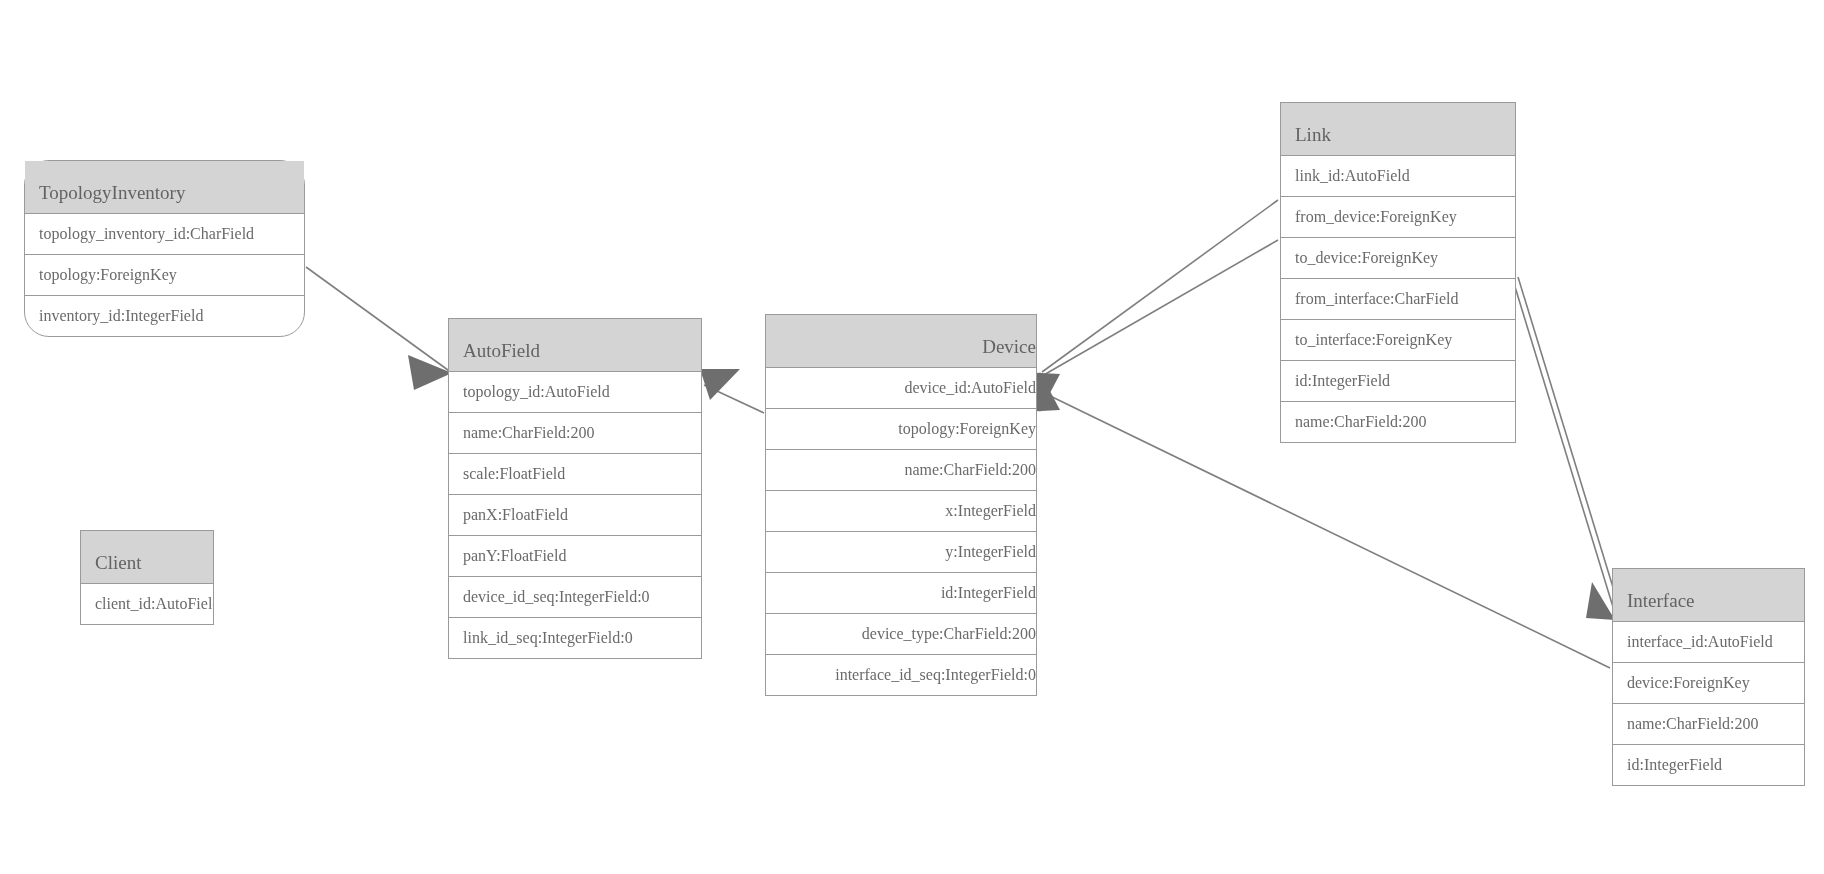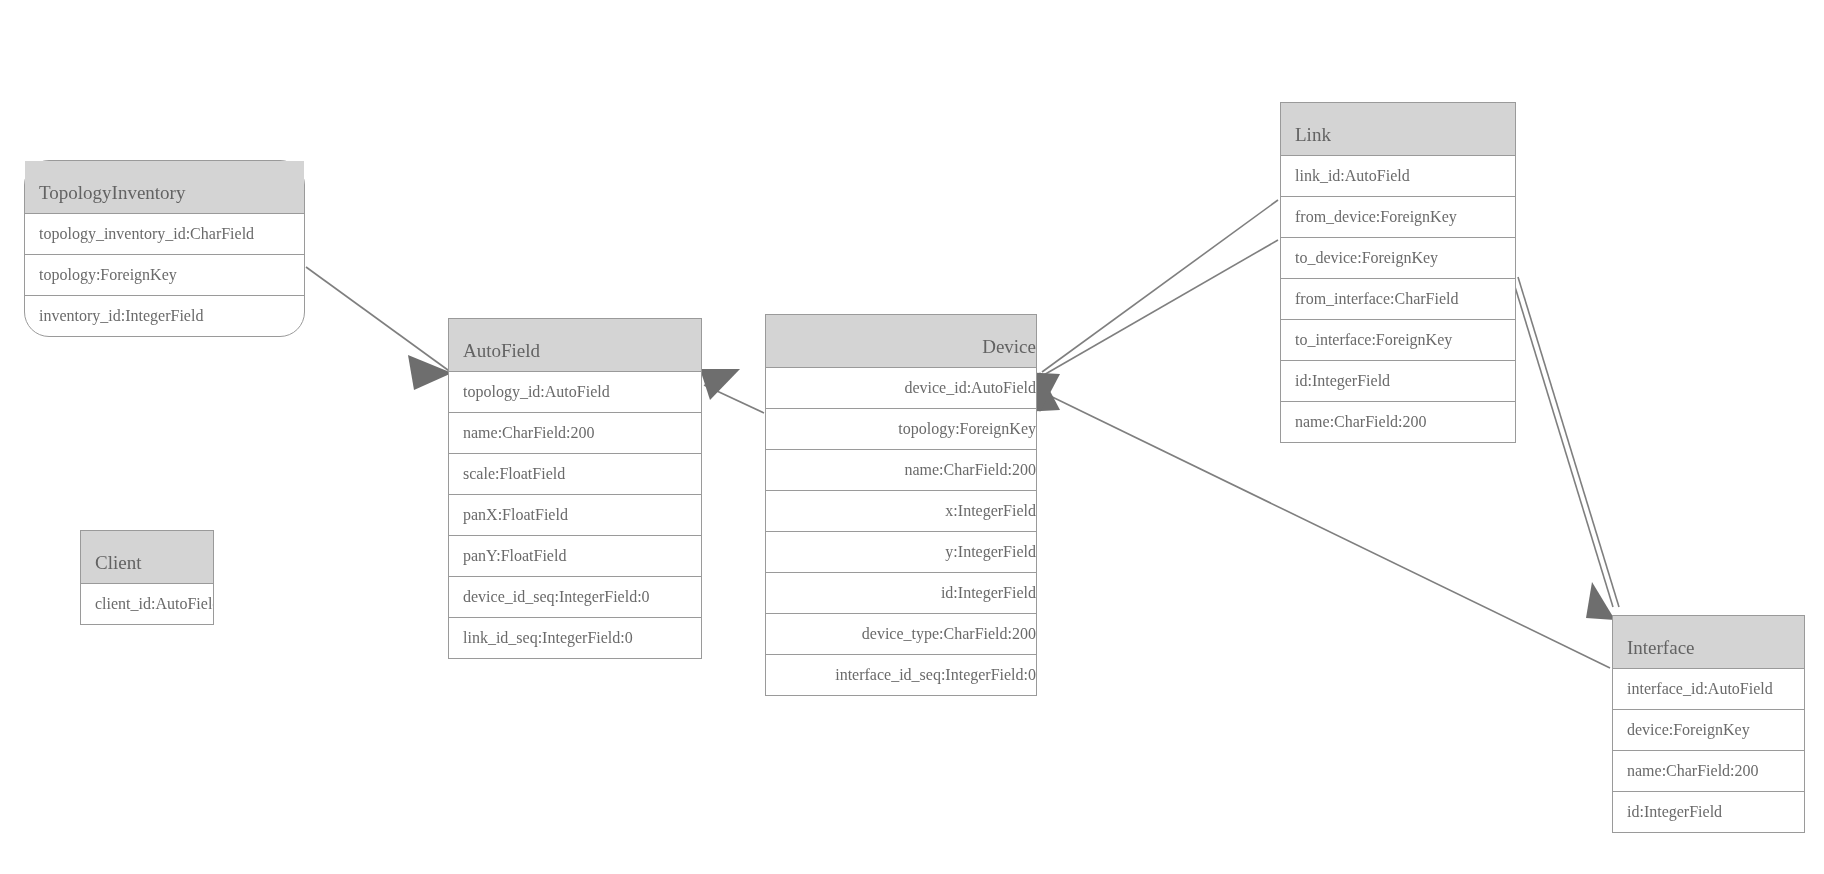--- a/index.html
+++ b/index.html
@@ -114,21 +114,21 @@
       <div class="entity" style="left: 1280px; top: 102px; width: 236px;">
         <div class="hdr">Link</div>
         <div class="fld">link_id:AutoField</div>
         <div class="fld">from_device:ForeignKey</div>
         <div class="fld">to_device:ForeignKey</div>
         <div class="fld">from_interface:CharField</div>
         <div class="fld">to_interface:ForeignKey</div>
         <div class="fld">id:IntegerField</div>
         <div class="fld">name:CharField:200</div>
       </div>
-      <div class="entity" style="left: 1612px; top: 568px; width: 193px; margin-top: 47px;">
+      <div class="entity" style="left: 1612px; top: 568px; width: 193px;">
         <div class="hdr">Interface</div>
         <div class="fld">interface_id:AutoField</div>
         <div class="fld">device:ForeignKey</div>
         <div class="fld">name:CharField:200</div>
         <div class="fld">id:IntegerField</div>
       </div>
     </div>
 
 </div>
 

